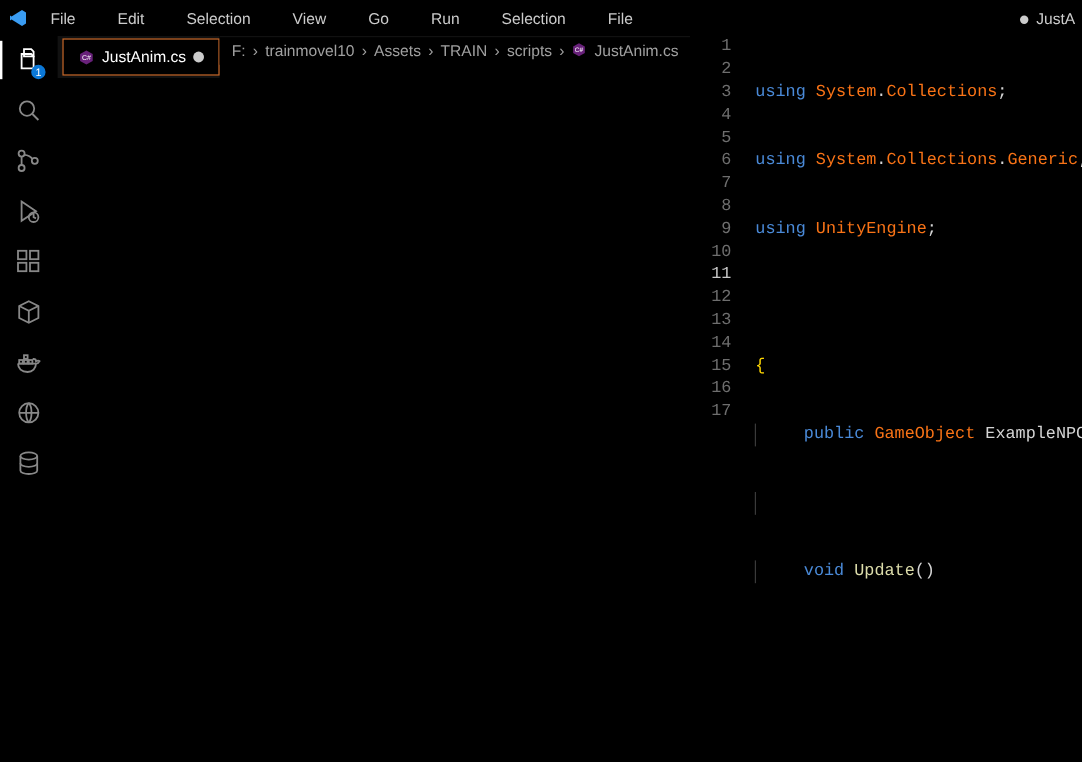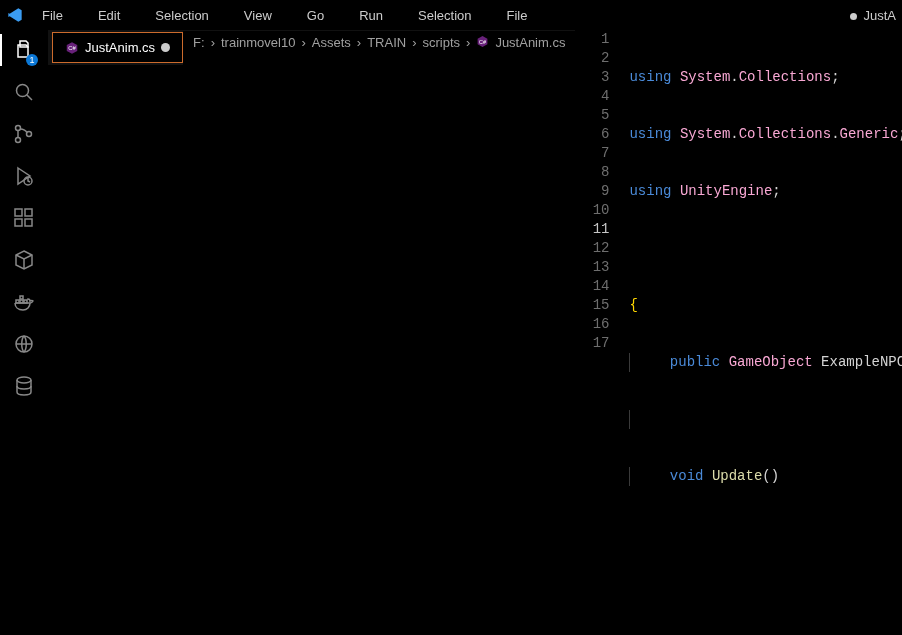--- a/index.html
+++ b/index.html
@@ -32,21 +32,21 @@
   .code-area { flex:1; display:flex; font-family: Consolas, "Courier New", monospace; font-size:14px; line-height:19px; background:#000; position:relative; overflow:hidden; }
   .gutter { width:48px; text-align:right; padding-right:14px; color:#6e6e6e; user-select:none; }
   .gutter .ln { height:19px; }
   .gutter .ln.cur { color:#c7c7c7; }
   .code { flex:1; position:relative; white-space:pre; color:#d4d4d4; min-width:0; }
   .code .row { height:19px; padding-left:6px; position:relative; }
   .guide { display:inline-block; border-left:1px solid #3a3a3a; height:19px; vertical-align:top; box-sizing:border-box; }
 
   
   .tk-kw   { color:#4a8ad8; }       
-  .tk-ns   { color:#f9a8d4;font-family:Liberation Mono, monospace; }       
+  .tk-ns   { color:#f97316;font-family:Liberation Mono, monospace; }       
   .tk-cls  { color:#4ec9b0; }       
   .tk-fn   { color:#dcdcaa; }       
   .tk-pun  { color:#d4d4d4; }       
   .tk-brgold { color:#ffd700; }       
 
 </style>
 </head>
 <body>
 
 <div class="titlebar">

